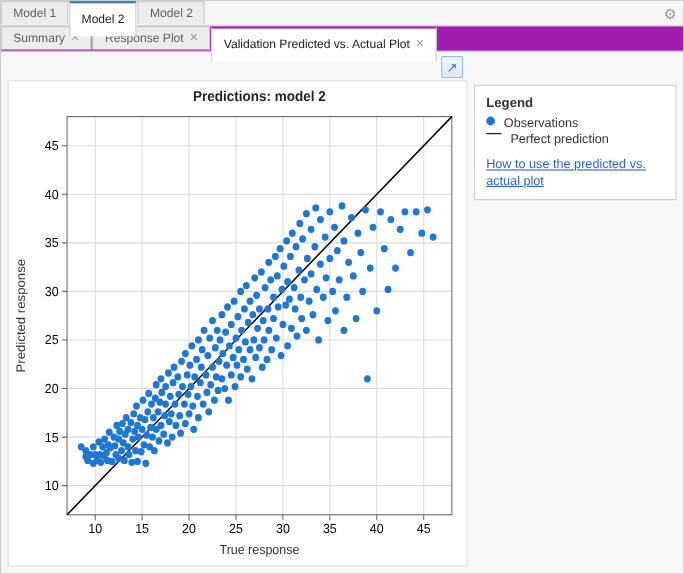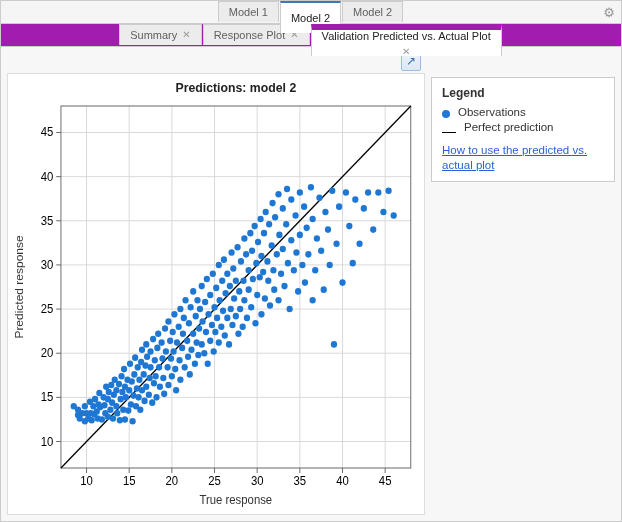--- a/index.html
+++ b/index.html
@@ -24,21 +24,20 @@
   }
 
   
   .tabrow {
     display: flex;
     align-items: stretch;
     background: #f5f5f5;
     border-bottom: 1px solid #ccc;
     height: 22px;
     position: relative;
-    justify-content: center;
   }
   .tab {
     display: flex;
     align-items: center;
     padding: 0 10px;
     margin-right: 1px;
     border: 1px solid #ccc;
     border-bottom: none;
     background: #ececec;
     color: #606060;
@@ -70,22 +69,21 @@
     font-size: 13px;
     cursor: pointer;
   }
 
   .tabrow.inner {
     background: #a21caf;
     border-bottom: 1px solid #ccc;
     height: 22px;
   }
   .tabrow.inner .tab.selected {
-    border-top: 6px solid #a21caf;
-    flex-direction: column;
+    border-top: 2px solid #a21caf;
   }
 
   .content {
     flex: 1;
     display: flex;
     flex-direction: row;
     background: #f7f7f7;
     overflow: hidden;
     position: relative;
   }
@@ -124,21 +122,21 @@
     height: fit-content;
     font-size: 11.5px;
   }
   .legend-panel h4 {
     margin: 0 0 6px 0;
     font-size: 12px;
     font-weight: bold;
   }
   .legend-row {
     display: flex;
-    align-items: flex-end;
+    align-items: flex-start;
     gap: 8px;
     margin: 3px 0;
     color: #333;
   }
   .legend-dot {
     width: 8px; height: 8px; border-radius: 50%;
     background: #1f77d4;
     flex: 0 0 auto;
   }
   .legend-line {

